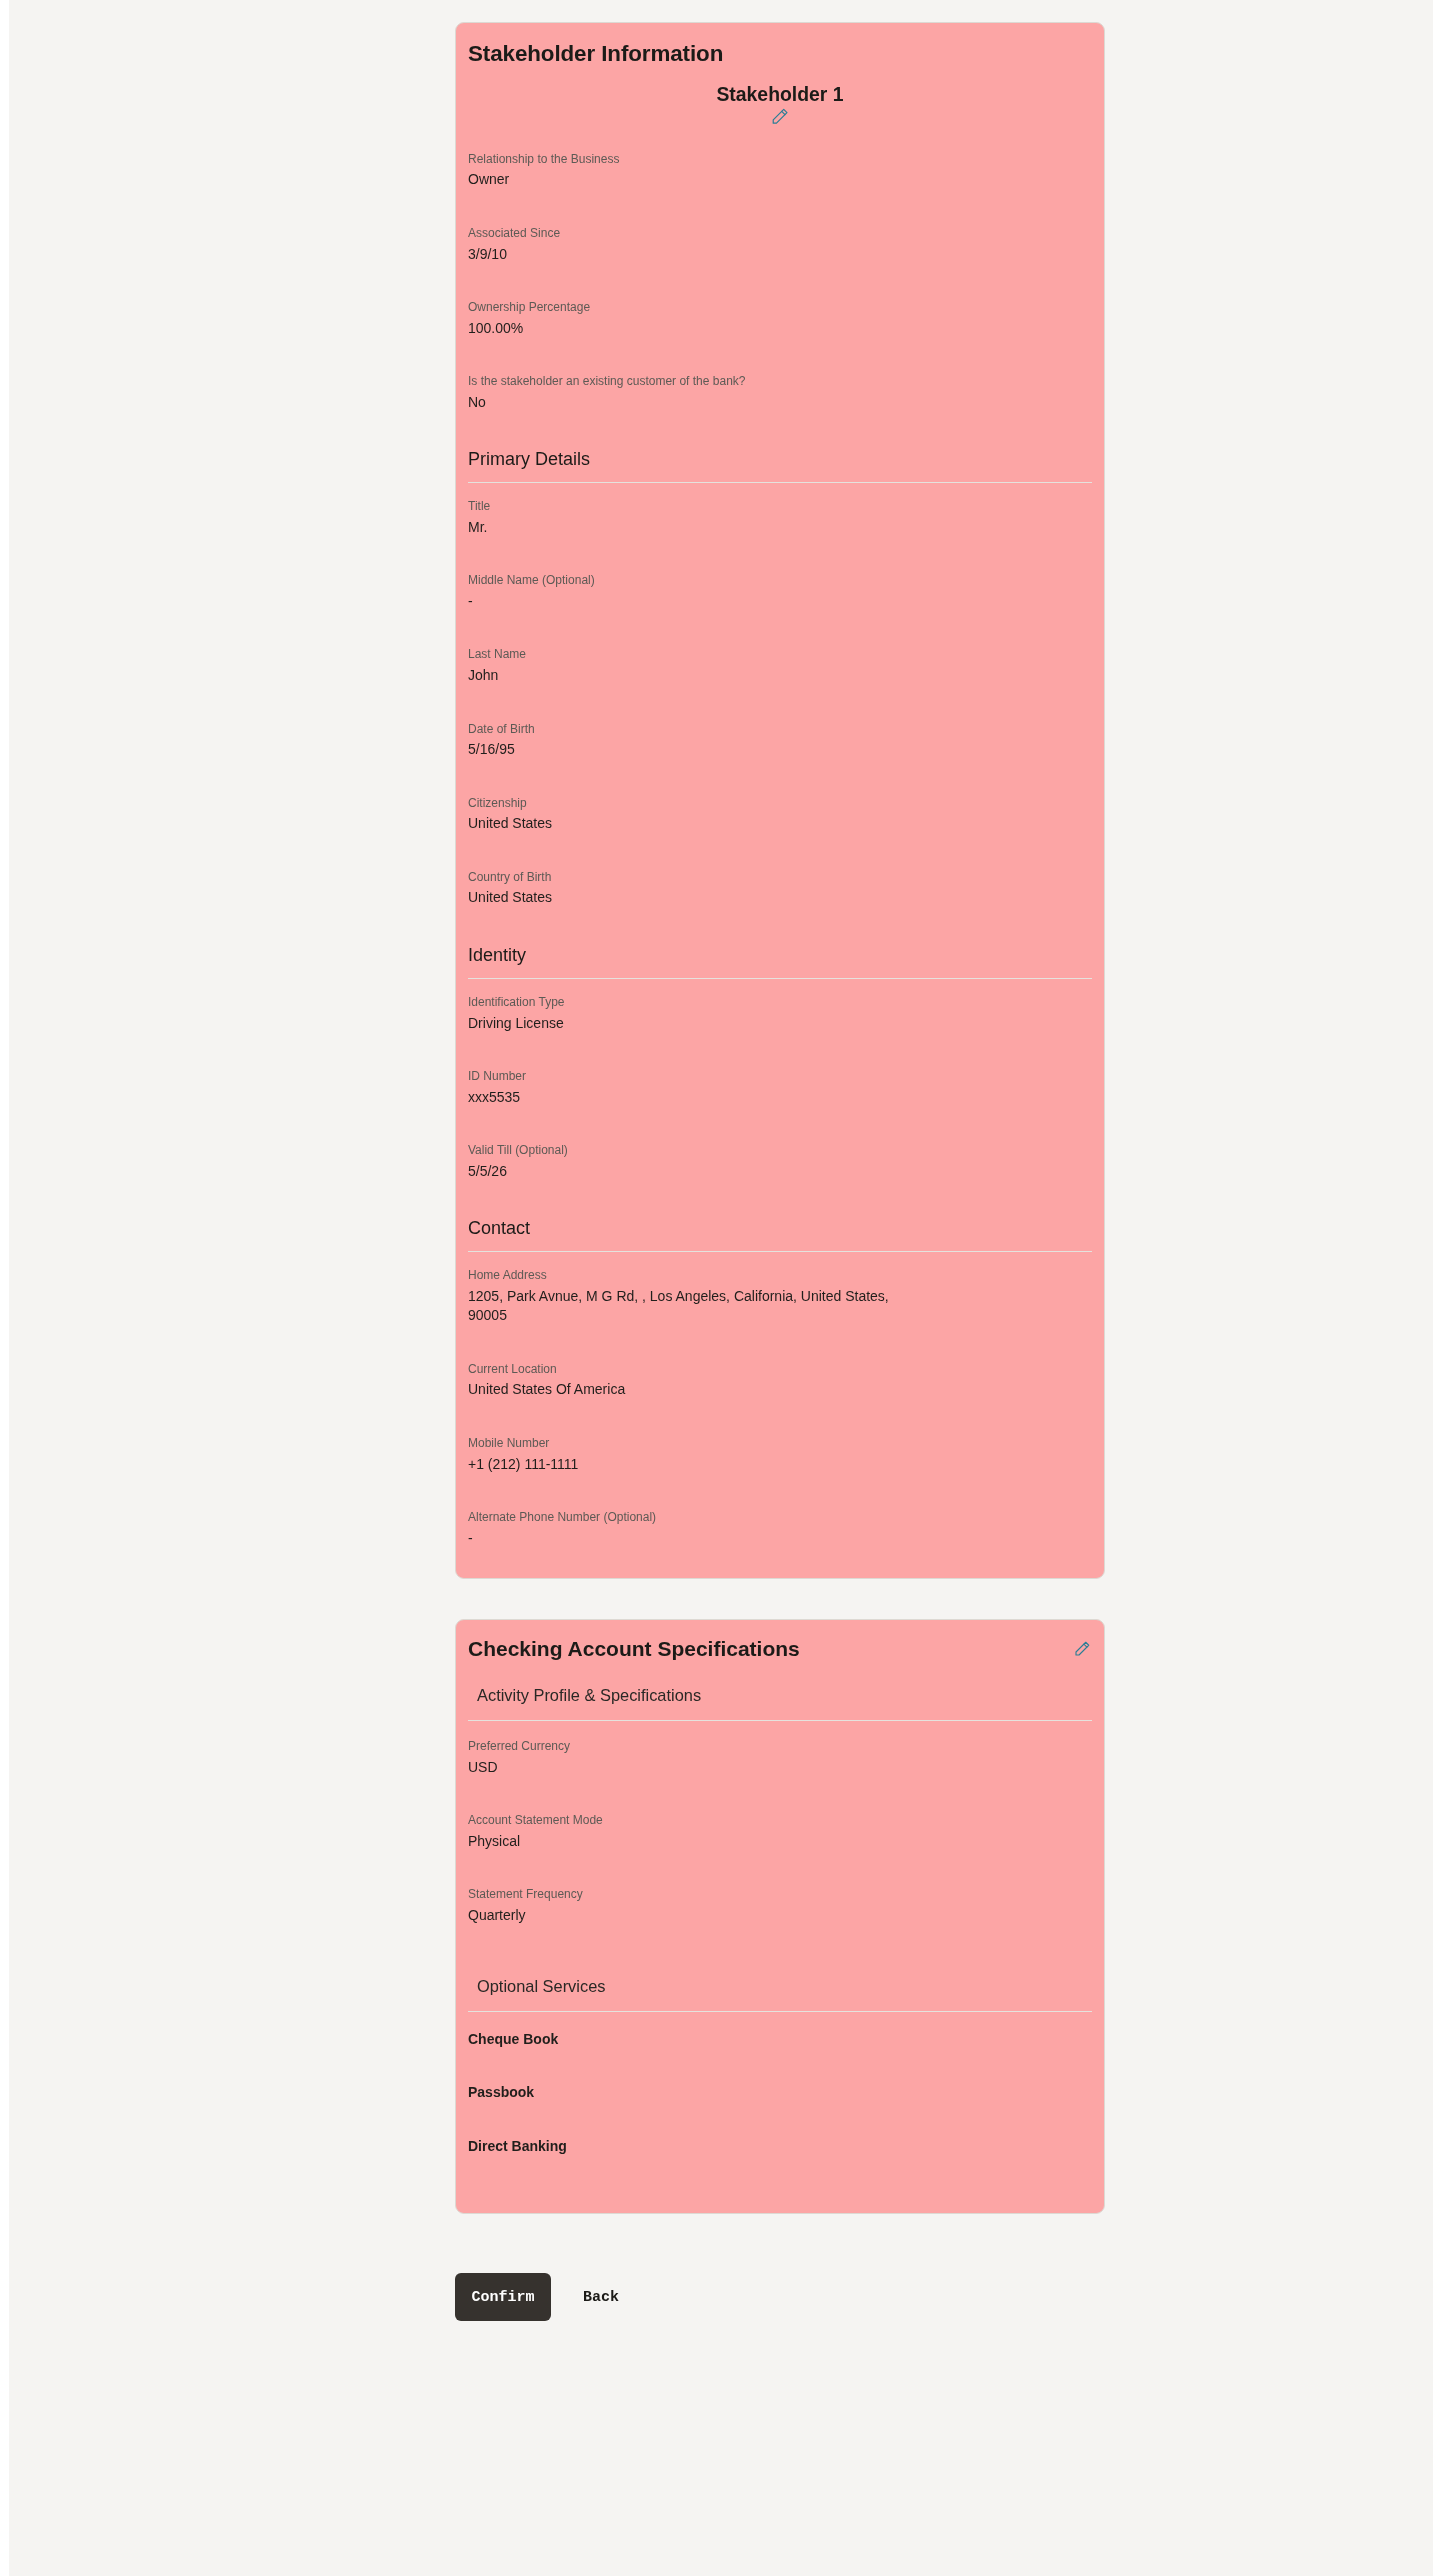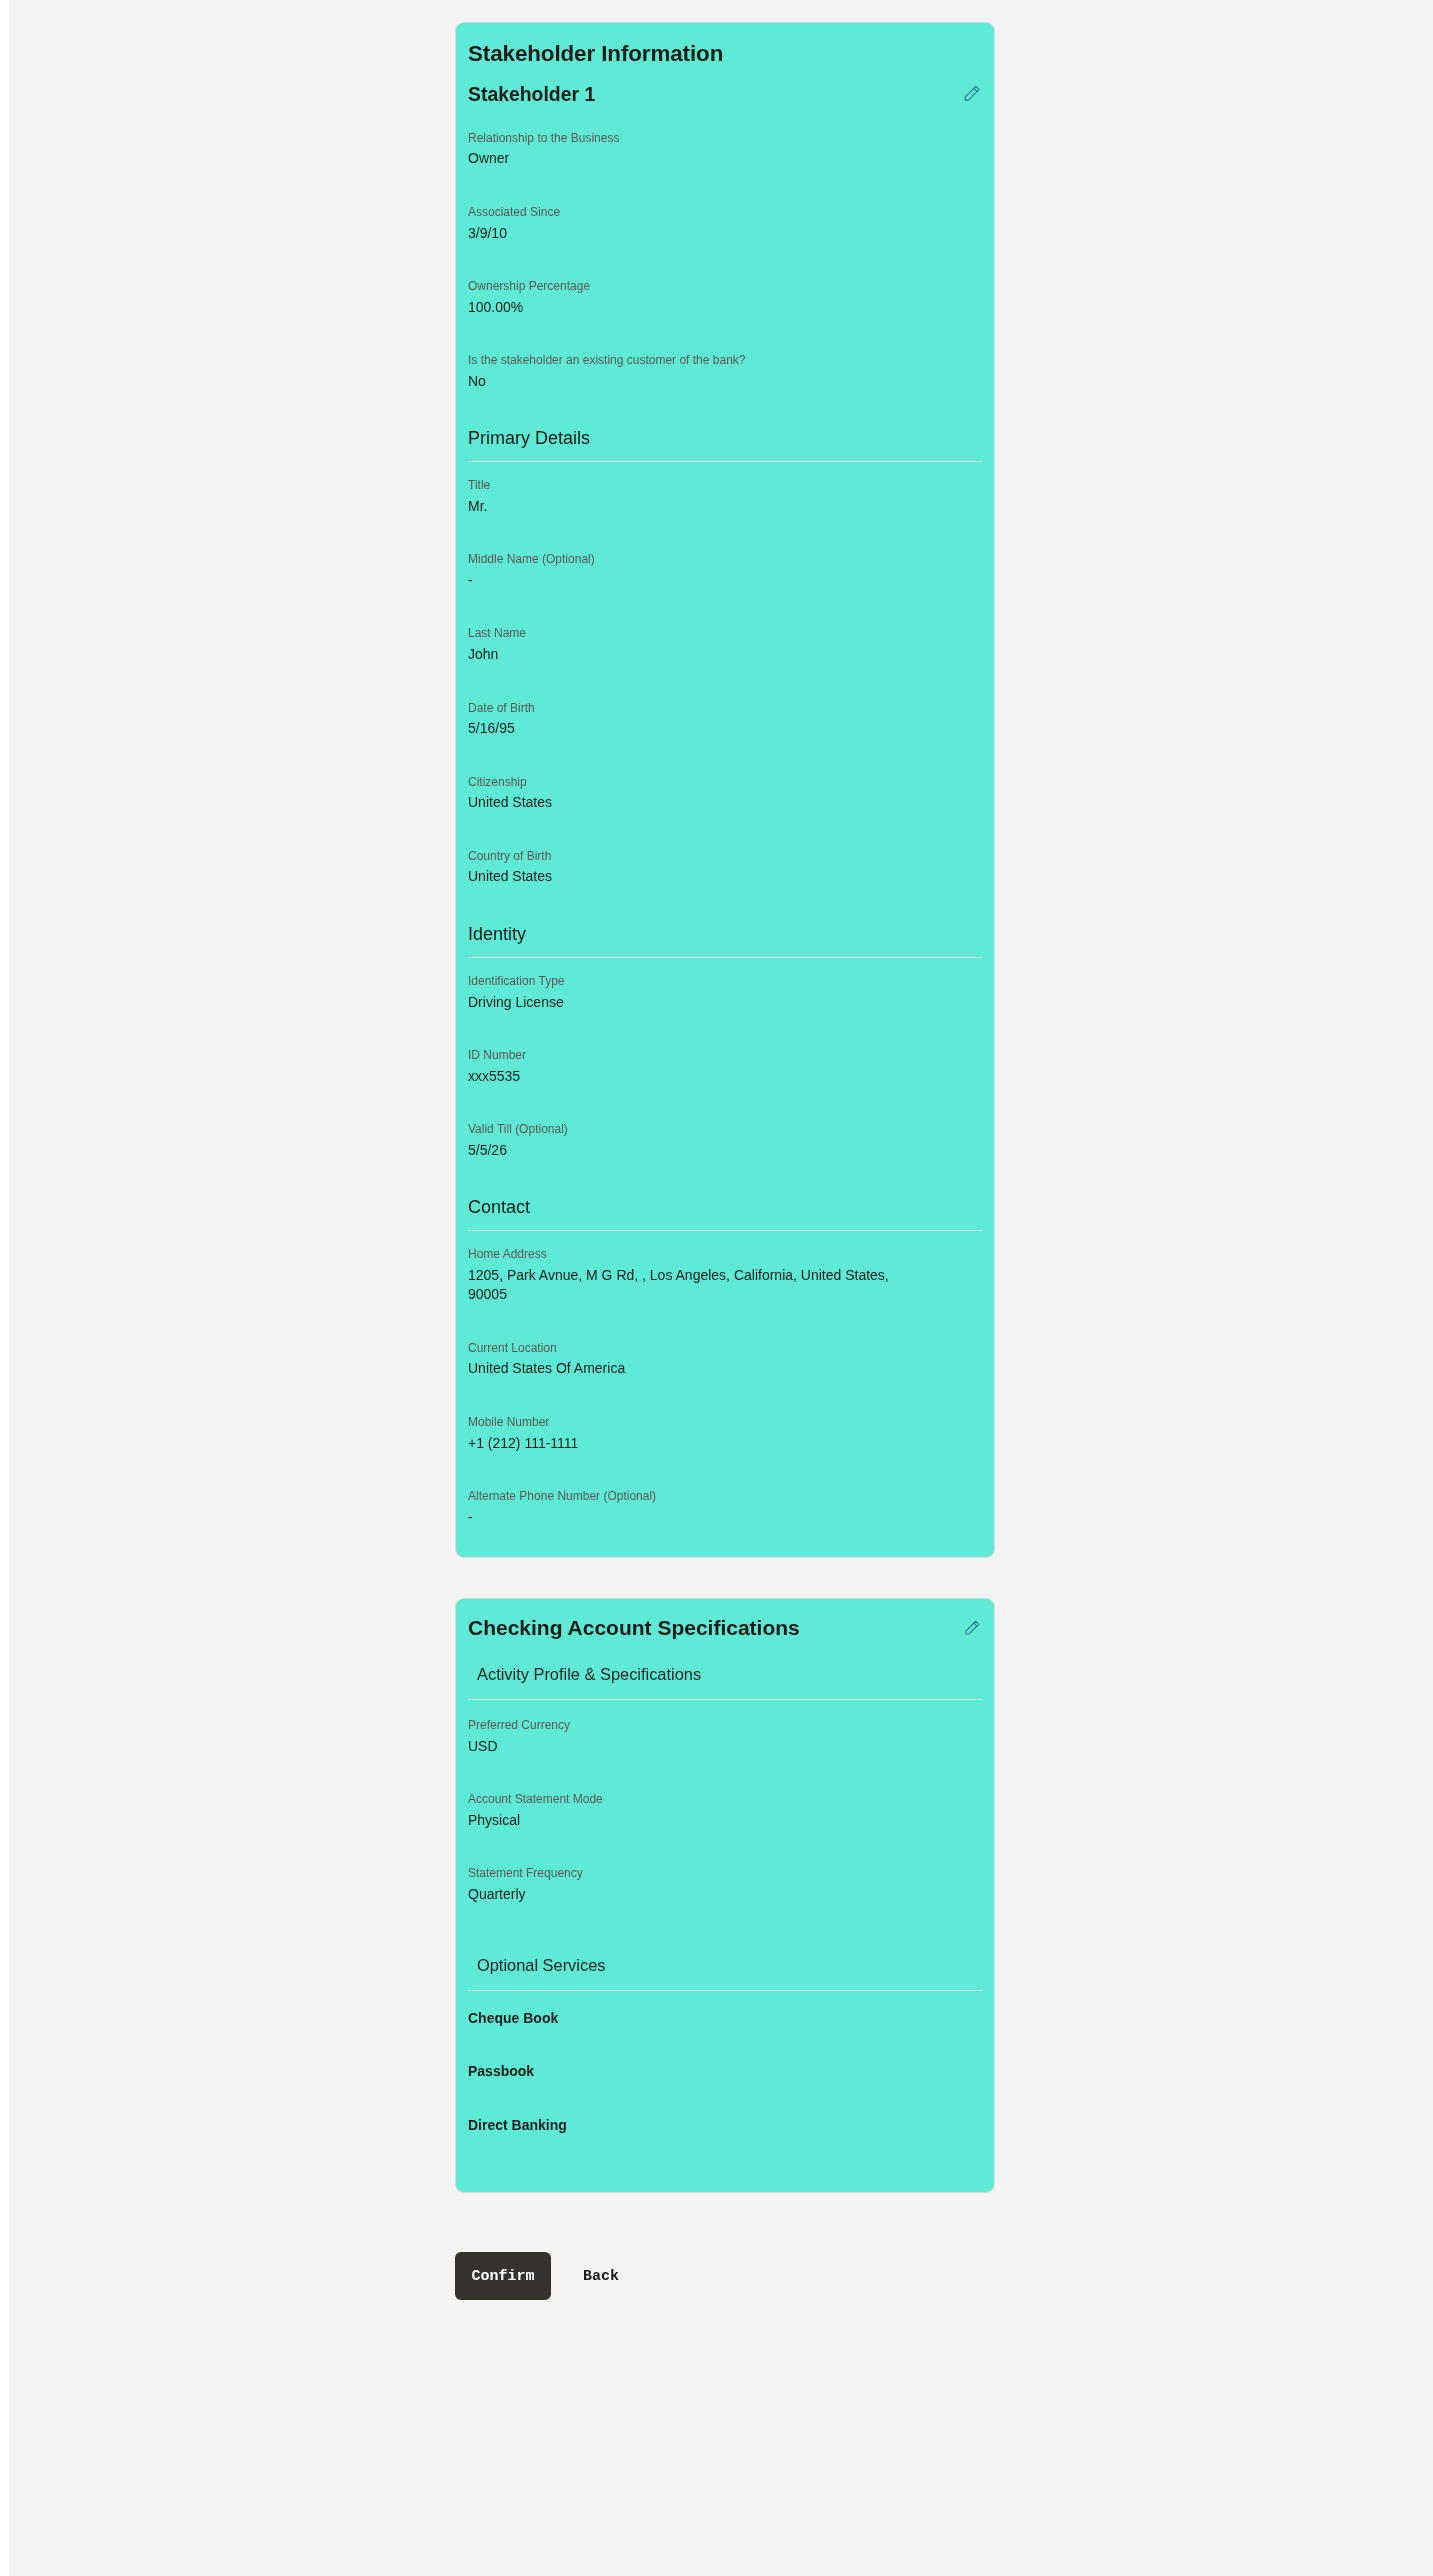--- a/index.html
+++ b/index.html
@@ -19,40 +19,41 @@
     background: #ffffff;
   }
   .col {
     position: absolute;
     left: 455px;
     top: 22.4px;
     width: 540px;
   }
   .card {
     box-sizing: border-box;
-    width: 540px;
-    background: #5eead4;
+    width: 650px;
+    background: #fca5a5;
     border: 0.7px solid #ddd9d3;
     border-radius: 9px;
     padding: 16.4px 12px 30px 12px;
   }
   .card-title {
     margin: 0;
     font-size: 22.4px;
     line-height: 27px;
     font-weight: 700;
     color: #1c1b18;
     letter-spacing: -0.1px;
   }
   .subtitle-row {
     display: flex;
     justify-content: space-between;
     align-items: center;
     margin-top: 15px;
     margin-bottom: 25px;
+    flex-direction: column;
   }
   .subtitle-row h2 {
     margin: 0;
     font-size: 19.4px;
     line-height: 24px;
     font-weight: 700;
     color: #1c1b18;
   }
   .edit-btn {
     background: none;

